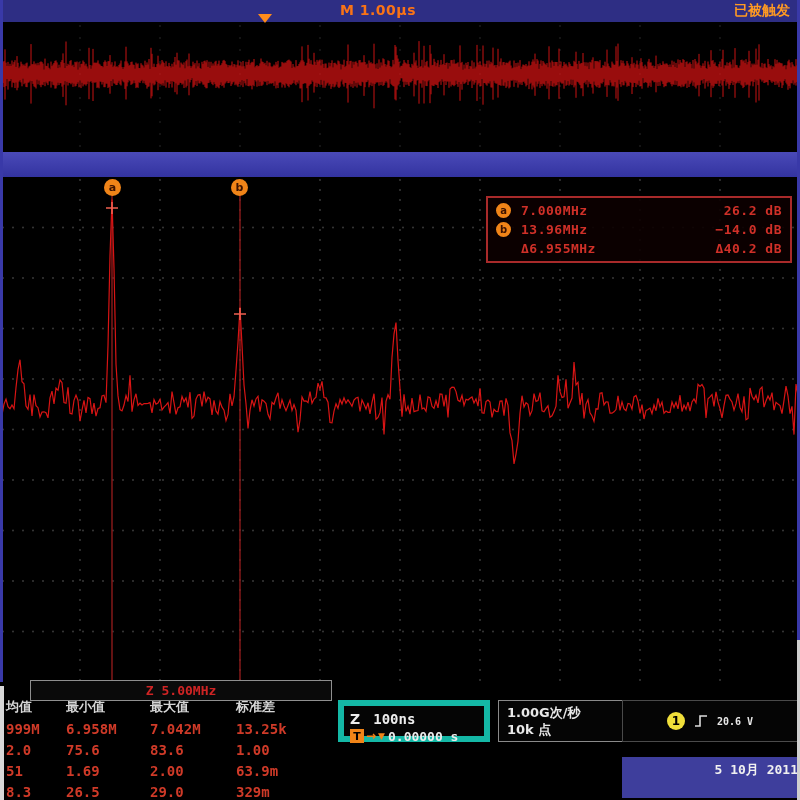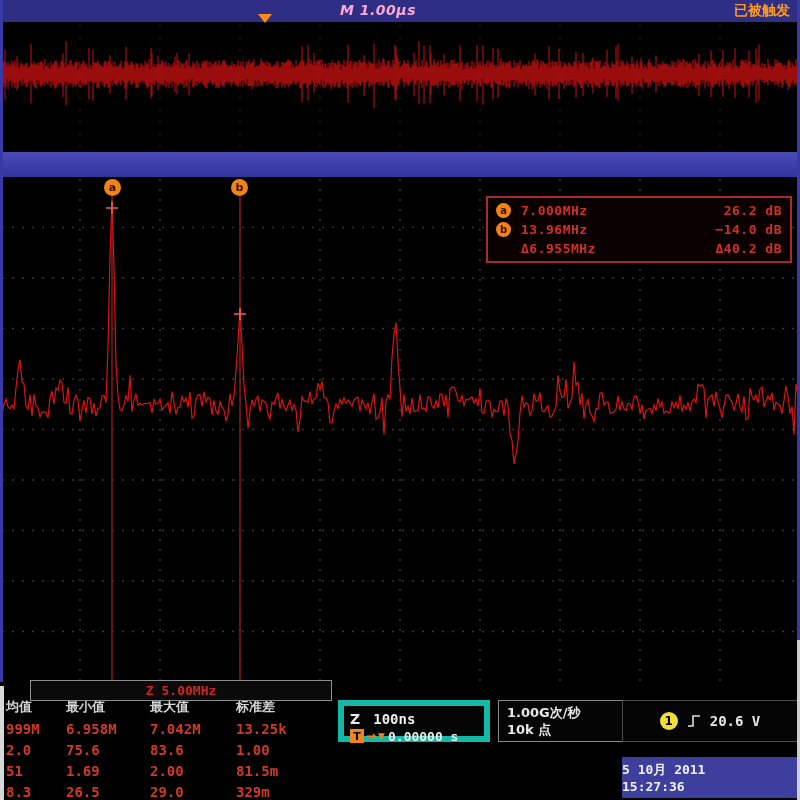--- a/index.html
+++ b/index.html
@@ -1,21 +1,21 @@
 <!DOCTYPE html>
 <html><head>
 <meta charset="utf-8">
 <style>
   html,body{margin:0;padding:0;background:#000;}
   body{width:800px;height:800px;overflow:hidden;font-family:"DejaVu Sans","Liberation Sans",sans-serif;}
   #scope{position:relative;width:800px;height:800px;background:#000;overflow:hidden;}
 
   
   .topbar{position:absolute;left:0;top:0;width:800px;height:22px;background:#2e2e84;}
-  .tb-center{position:absolute;left:340px;top:2px;font-size:14px;font-weight:bold;color:#f9a8d4;letter-spacing:.5px;font-style:italic;}
+  .tb-center{position:absolute;left:340px;top:2px;font-size:14px;font-weight:bold;color:#f97316;letter-spacing:.5px;}
   .tb-right{position:absolute;right:10px;top:2px;font-size:14px;font-weight:bold;color:#ff9a22;}
   .trig-marker{position:absolute;left:258px;top:14px;width:0;height:0;z-index:4;
     border-left:7px solid transparent;border-right:7px solid transparent;border-top:9px solid #ff8c1a;}
 
   
   .time-area{position:absolute;left:0;top:22px;width:800px;height:130px;background:#000;}
 
   .separator{position:absolute;left:0;top:152px;width:800px;height:25px;
     background:linear-gradient(180deg,#4a4ab8,#3333a0);}
 
@@ -64,24 +64,24 @@
   .otri{color:#f08418;font-size:9px;margin:0 3px 0 2px;}
   .tpos{color:#ececec;font-size:13px;font-weight:bold;font-family:"DejaVu Sans Mono","Liberation Mono",monospace;}
 
   .acq-box{position:absolute;left:498px;top:18px;width:132px;height:42px;box-sizing:border-box;
     border:1px solid #8a8a8a;background:#050505;padding:3px 8px;color:#e8e8e8;font-size:13px;font-weight:bold;line-height:17px;}
 
   .trig-box{position:absolute;left:622px;top:18px;width:176px;height:42px;box-sizing:border-box;
     border:1px solid #4a4a4a;background:#050505;display:flex;align-items:center;justify-content:center;gap:9px;}
   .ch1{width:18px;height:18px;border-radius:50%;background:#f0df3a;color:#000;font-size:12px;font-weight:bold;
     display:flex;align-items:center;justify-content:center;}
-  .tlevel{color:#e8e8e8;font-size:14px;font-weight:bold;font-family:"DejaVu Sans Mono","Liberation Mono",monospace;}
+  .tlevel{color:#e8e8e8;font-size:10px;font-weight:bold;font-family:"DejaVu Sans Mono","Liberation Mono",monospace;}
 
   .dt-box{position:absolute;left:622px;top:75px;width:176px;height:41px;background:#3e3e9c;color:#f0f0f0;
-    font-size:13px;font-weight:bold;text-align:left;padding-top:4px;box-sizing:border-box;line-height:17px;
+    font-size:13px;font-weight:bold;text-align:right;padding-top:4px;box-sizing:border-box;line-height:17px;
     font-family:"DejaVu Sans Mono","Liberation Mono",monospace;}
 
   
   .frame-l{position:absolute;left:0;top:0;width:3px;height:682px;background:#3939a8;z-index:6;}
   .frame-r{position:absolute;right:0;top:0;width:3px;height:682px;background:#3939a8;z-index:6;}
   .edge-l{position:absolute;left:0;top:686px;width:4px;height:114px;background:#d8d8d8;z-index:10;}
   .edge-r{position:absolute;right:0;top:640px;width:3px;height:160px;background:#cfcfcf;z-index:10;}
 </style>
 </head>
 <body>
@@ -1438,21 +1438,21 @@
       <div class="stats-row vrow r1">
         <span class="sc0">2.0</span>
         <span class="sc1">75.6</span>
         <span class="sc2">83.6</span>
         <span class="sc3">1.00</span>
       </div>
       <div class="stats-row vrow r2">
         <span class="sc0">51</span>
         <span class="sc1">1.69</span>
         <span class="sc2">2.00</span>
-        <span class="sc3">81.5m</span>
+        <span class="sc3">63.9m</span>
       </div>
       <div class="stats-row vrow r3">
         <span class="sc0">8.3</span>
         <span class="sc1">26.5</span>
         <span class="sc2">29.0</span>
         <span class="sc3">329m</span>
       </div>
     </div>
 
     <div class="zoom-box">
@@ -1476,21 +1476,20 @@
     <div class="trig-box">
       <span class="ch1">1</span>
       <svg class="slope" width="14" height="14">
         <polyline points="1,12 6,12 6,2 13,2" fill="none" stroke="#dddddd" stroke-width="1.6"></polyline>
       </svg>
       <span class="tlevel">20.6 V</span>
     </div>
 
     <div class="dt-box">
       <div>5 10月 2011</div>
-      <div>15:27:36</div>
     </div>
   </div>
 
   <div class="frame-l"></div>
   <div class="frame-r"></div>
   <div class="edge-l"></div>
   <div class="edge-r"></div>
 </div>
 
 </body></html>

